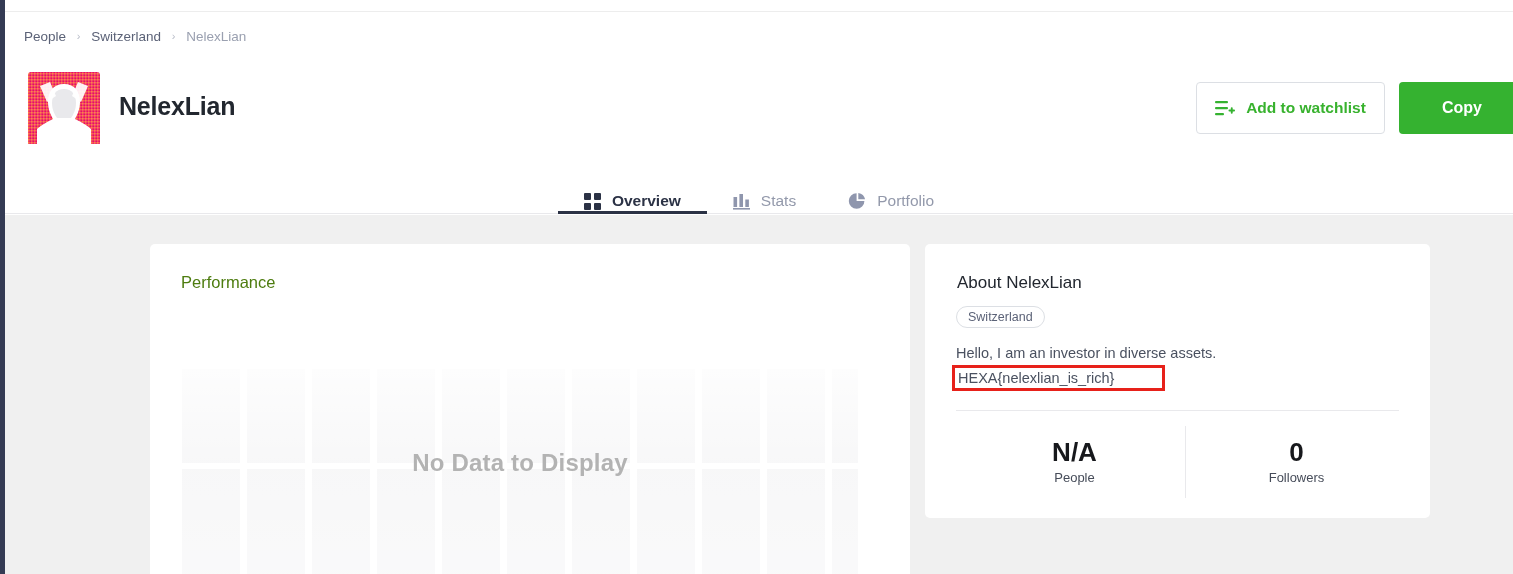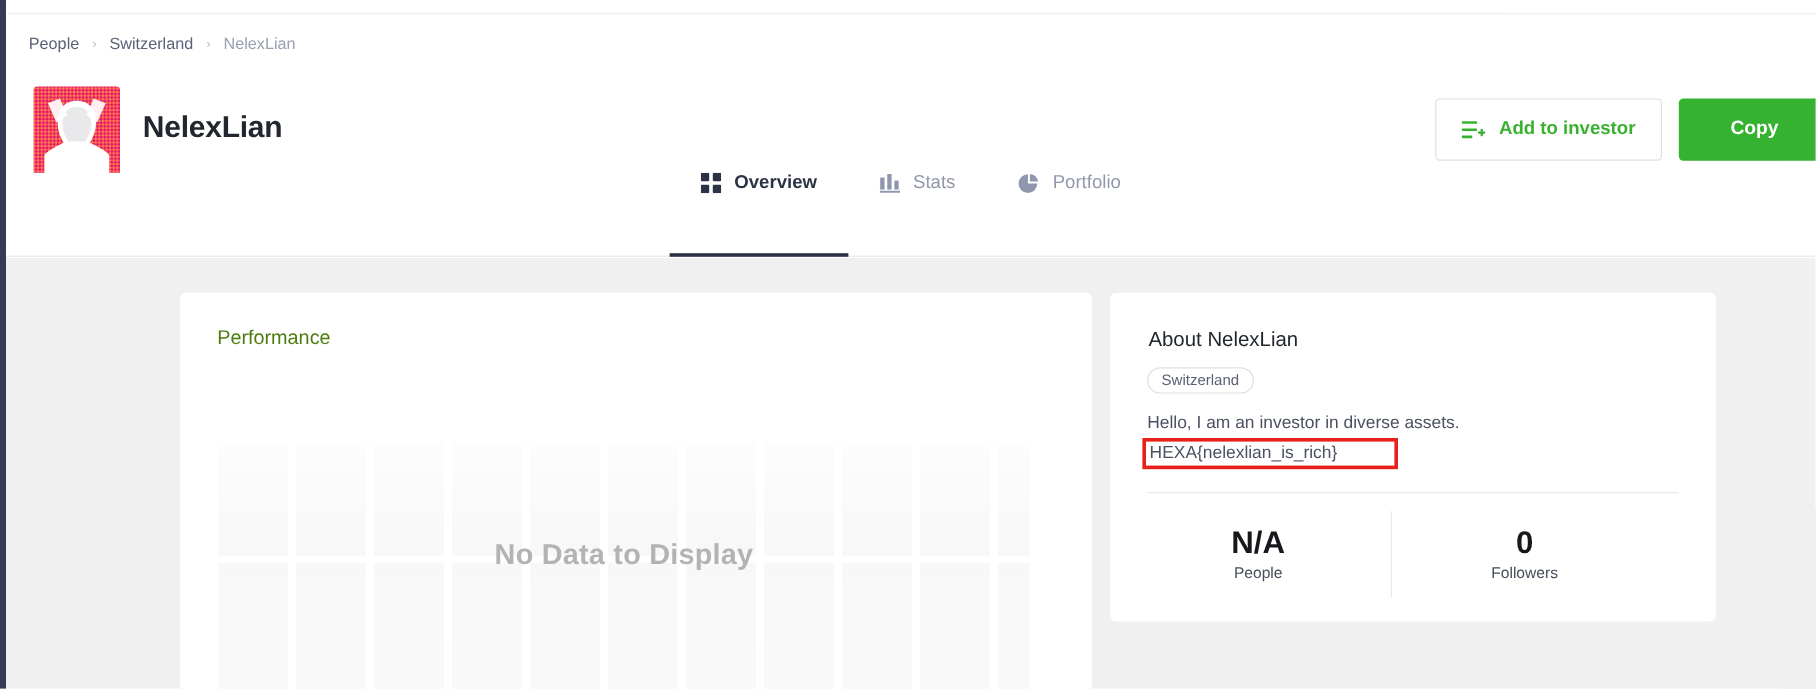--- a/index.html
+++ b/index.html
@@ -126,21 +126,21 @@
     background: #ffffff;
     border-bottom: 1px solid #e9e9ec;
     display: flex;
     align-items: flex-start;
     justify-content: center;
   }
   .tabs { display: flex; height: 70px; }
   .tab {
     height: 70px;
     display: flex;
-    align-items: flex-start;
+    align-items: flex-end;
     gap: 11px;
     padding: 0 26px;
     cursor: pointer;
     position: relative;
     padding-bottom: 4px;
   }
   .tab .tab-label {
     font-size: 15.5px;
     color: #9399ab;
   }
@@ -265,21 +265,21 @@
     line-height: 18px;
   }
   .about-divider {
     position: absolute;
     left: 31px; top: 166px;
     width: 443px; height: 1px;
     background: #e9e9ec;
   }
   .stats-row {
     position: absolute;
-    left: 13px; top: 182px;
+    left: 39px; top: 182px;
     width: 443px; height: 72px;
     display: flex;
   }
   .stat {
     flex: 1;
     display: flex;
     flex-direction: column;
     align-items: center;
     justify-content: center;
     gap: 5px;
@@ -336,21 +336,21 @@
     <div class="btn-watchlist">
       <span class="ic">
         <svg width="20" height="17" viewBox="0 0 20 17" xmlns="http://www.w3.org/2000/svg" aria-hidden="true">
           <rect x="0" y="1" width="13" height="2.2" rx="1" fill="#35b230"></rect>
           <rect x="0" y="7" width="13" height="2.2" rx="1" fill="#35b230"></rect>
           <rect x="0" y="13" width="9" height="2.2" rx="1" fill="#35b230"></rect>
           <rect x="13.5" y="9.5" width="6.5" height="1.9" rx="0.9" fill="#35b230"></rect>
           <rect x="15.8" y="7.2" width="1.9" height="6.5" rx="0.9" fill="#35b230"></rect>
         </svg>
       </span>
-      <span class="lbl">Add to investor</span>
+      <span class="lbl">Add to watchlist</span>
     </div>
 
     <button class="btn-copy">Copy</button>
   </div>
 
   <div class="tabbar">
     <div class="tabs">
 
       <div class="tab active">
         <span class="tab-icon">

